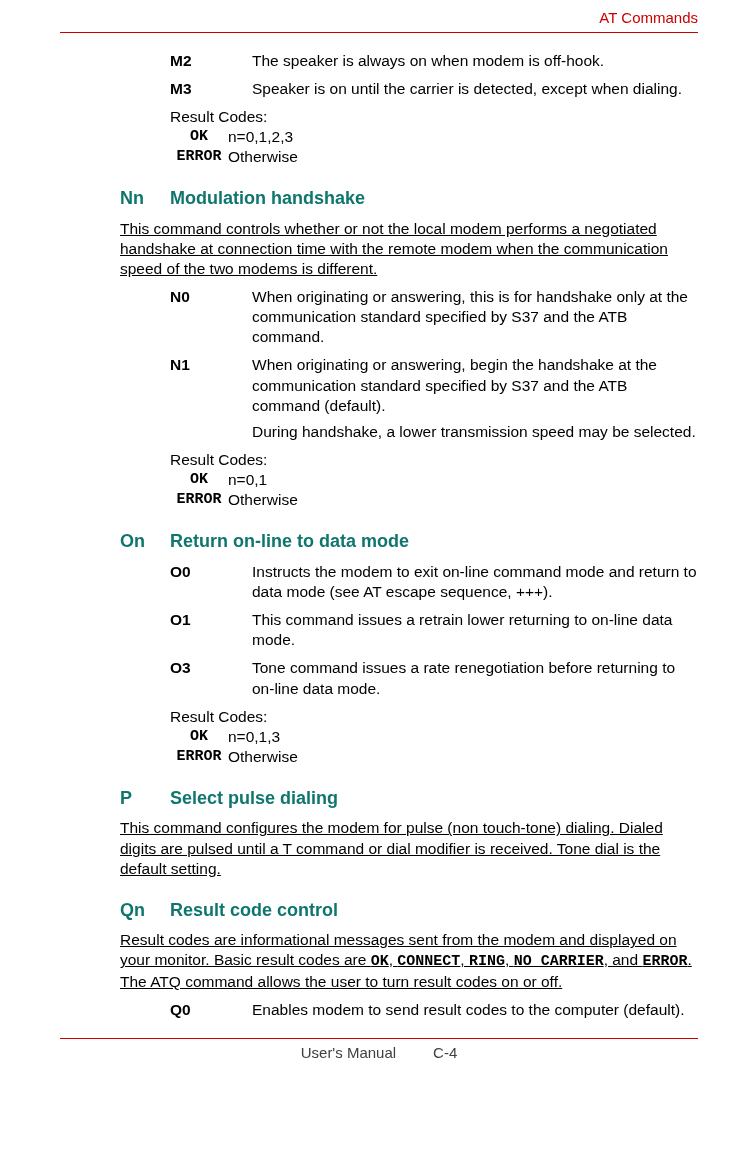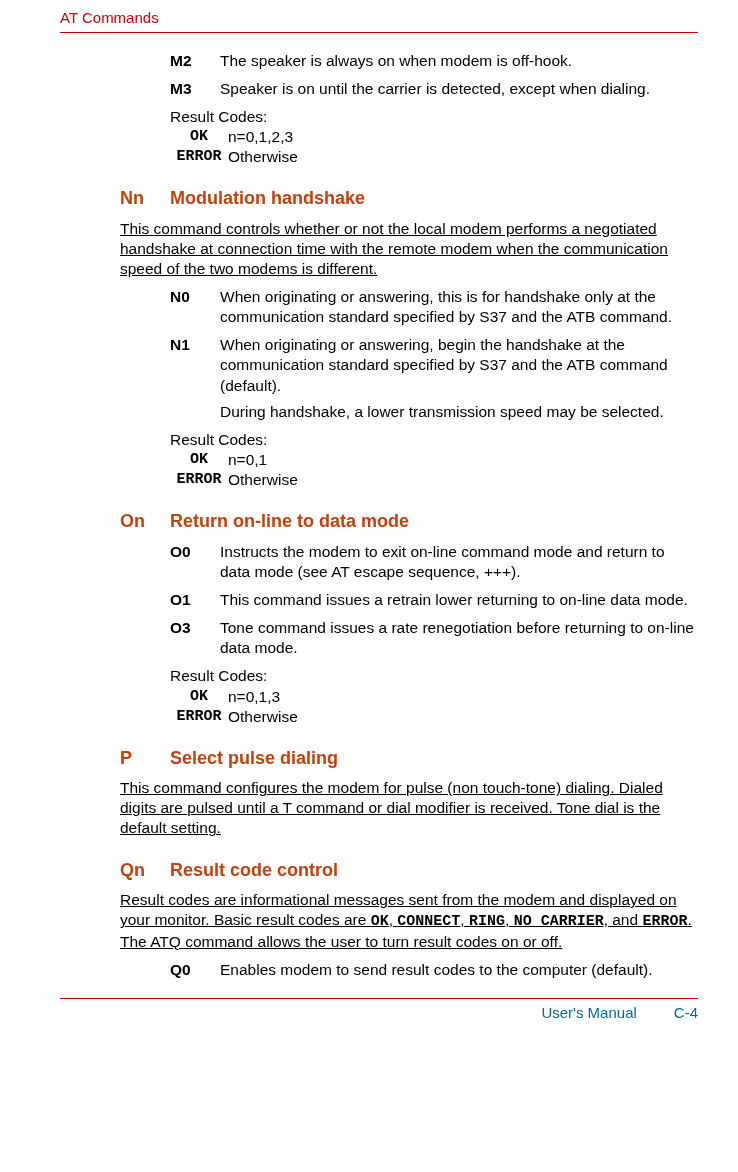--- a/index.html
+++ b/index.html
@@ -9,66 +9,67 @@
     background: #fff;
     color: #000;
     width: 738px;
   }
   .page {
     padding: 8px 40px 8px 60px;
     box-sizing: border-box;
     width: 738px;
   }
   .top-header {
-    text-align: left;
+    text-align: right;
     color: #cc0000;
     font-size: 15px;
     padding-bottom: 4px;
   }
   .top-rule {
     border: none;
     border-top: 1px solid #cc0000;
     margin: 0 0 18px 0;
   }
   .bot-rule {
     border: none;
     border-top: 1px solid #cc0000;
     margin: 18px 0 4px 0;
   }
   .footer {
-    color: #0369a1;
+    color: #404040;
     font-size: 15px;
     display: flex;
-    justify-content: flex-end;
+    justify-content: center;
     gap: 37px;
   }
   .param-row {
     display: flex;
     margin-bottom: 8px;
+    gap: 32px;
   }
   .param-label {
     font-weight: bold;
     width: 50px;
     flex-shrink: 0;
   }
   .param-desc {
     flex: 1;
   }
   .indent-block {
     margin-left: 110px;
   }
   .body-block {
     margin-left: 60px;
     margin-top: 8px;
     margin-bottom: 8px;
     text-decoration: underline;
   }
   .section-head {
     display: flex;
-    color: #c2410c;
+    color: #0f766e;
     font-weight: bold;
     font-size: 18px;
     margin-top: 20px;
     margin-bottom: 8px;
     margin-left: 60px;
   }
   .section-key {
     width: 50px;
     flex-shrink: 0;
   }

